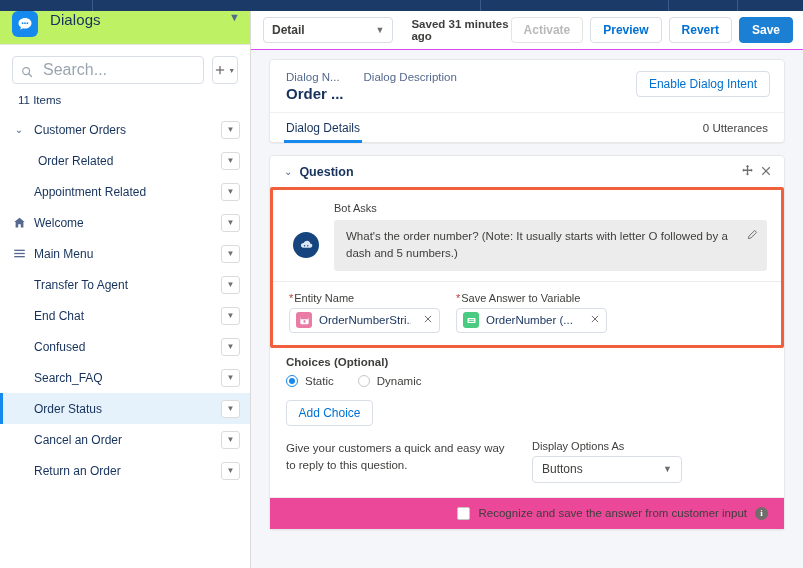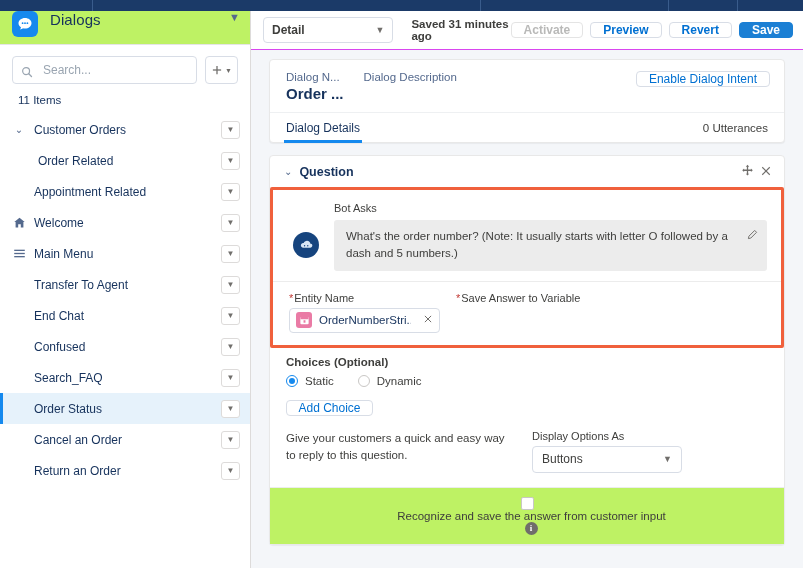--- a/index.html
+++ b/index.html
@@ -42,21 +42,21 @@
   .lp-search {
     position: relative; flex: 1 1 auto; height: 28px;
     border: 1px solid #d8dde6; border-radius: 4px; background: #fff;
     display: flex; align-items: center; padding-left: 28px;
   }
   .lp-search .searchglyph {
     position: absolute; left: 8px; top: 50%; transform: translateY(-50%);
     width: 12px; height: 12px; color: #9aa5b1;
   }
   .lp-search input {
-    border: 0; outline: 0; font-size: 12px; color: #0f172a; width: 100%;
+    border: 0; outline: 0; font-size: 16px; color: #0f172a; width: 100%;
     font-family: "Liberation Sans", sans-serif; background: transparent;
   }
   .lp-search input::placeholder { color: #9aa5b1; }
   .lp-newbtn {
     margin-left: 8px; width: 34px; height: 28px;
     border: 1px solid #d8dde6; border-radius: 4px; background: #fff;
     display: flex; align-items: center; justify-content: center; gap: 2px;
     color: #706e6b;
   }
   .lp-count { padding: 10px 12px 6px 18px; font-size: 11.5px; color: #16325c; }
@@ -92,21 +92,21 @@
   }
   .tb-select {
     width: 155px; height: 26px; border: 1px solid #d8dde6; border-radius: 4px;
     background: #fff; display: flex; align-items: center; padding: 0 8px;
     font-size: 12px; color: #3e3e3c;
   }
   .tb-select .caret { margin-left: auto; color: #706e6b; font-size: 9px; }
   .tb-saved { margin-left: 18px; font-size: 11.5px; color: #3e3e3c; }
   .tb-actions { margin-left: auto; display: flex; align-items: center; gap: 7px; }
   .btn {
-    height: 16px; padding: 0 12px; border-radius: 4px; font-size: 12px;
+    height: 26px; padding: 0 12px; border-radius: 4px; font-size: 12px;
     display: flex; align-items: center; justify-content: center;
     border: 1px solid #d8dde6; background: #fff; color: #0070d2; white-space: nowrap;
   }
   .btn.disabled { color: #b9b9b8; border-color: #e4e4e4; }
   .btn.primary { background: #1b7fd4; border-color: #1b7fd4; color: #fff; }
 
   .scroll { padding: 9px 18px 0 18px; }
 
   .card {
     background: #fff; border: 1px solid #e8e8e8; border-radius: 4px;
@@ -184,21 +184,21 @@
   .dispcol { margin-left: 18px; display: flex; flex-direction: column; }
   .disp-lbl { font-size: 11px; color: #3e3e3c; }
   .disp-select {
     margin-top: 4px; width: 150px; height: 27px; border: 1px solid #d8dde6; border-radius: 4px;
     background: #fff; display: flex; align-items: center; padding: 0 9px;
     font-size: 12px; color: #3e3e3c;
   }
   .disp-select .caret { margin-left: auto; color: #706e6b; font-size: 9px; }
 
   .recog { border-top: 1px solid #ececec; padding: 9px 16px; display: flex;
-           align-items: center; justify-content: flex-end; background:#bef264;flex-direction:column; }
+           align-items: flex-start; justify-content: flex-end; background:#ec4899; }
   .chk { width: 13px; height: 13px; border: 1px solid #c9c7c5; border-radius: 2px; background:#fff; }
   .recog-lbl { margin-left: 9px; font-size: 11.5px; color: #3e3e3c; }
   .infoicon { margin-left: 8px; width: 13px; height: 13px; border-radius: 50%; background: #706e6b;
               color: #fff; font-size: 9px; font-weight: bold; display:flex; align-items:center;
               justify-content:center; font-family:"Liberation Serif", serif; }
 </style>
 </head>
 <body>
 
 <div id="app">
@@ -431,20 +431,36 @@
                     <line x1="3" y1="3" x2="13" y2="13" stroke="#706e6b" stroke-width="1.6"></line>
                     <line x1="13" y1="3" x2="3" y2="13" stroke="#706e6b" stroke-width="1.6"></line>
                   </svg>
                 </span>
               </div>
             </div>
             <div class="field two">
               <span class="fld-lbl">
                 <span class="req">*</span><span>Save Answer to Variable</span>
               </span>
+              <div class="pill">
+                <span class="pico green">
+                  <svg width="11" height="11" viewBox="0 0 16 16" aria-hidden="true">
+                    <rect x="2.2" y="4.2" width="11.6" height="7.6" rx="1.3" fill="#fff"></rect>
+                    <rect x="4.1" y="6.2" width="7.8" height="1.4" fill="#4bca81"></rect>
+                    <rect x="4.1" y="8.6" width="7.8" height="1.4" fill="#4bca81"></rect>
+                  </svg>
+                </span>
+                <span class="ptext">OrderNumber (...</span>
+                <span class="pclose">
+                  <svg width="10" height="10" viewBox="0 0 16 16" aria-hidden="true">
+                    <line x1="3" y1="3" x2="13" y2="13" stroke="#706e6b" stroke-width="1.6"></line>
+                    <line x1="13" y1="3" x2="3" y2="13" stroke="#706e6b" stroke-width="1.6"></line>
+                  </svg>
+                </span>
+              </div>
             </div>
           </div>
 
         </div>
 
         <div class="choices">
           <div class="choices-lbl">Choices (Optional)</div>
           <div class="radios">
             <label class="radio">
               <span class="dot on"></span>

